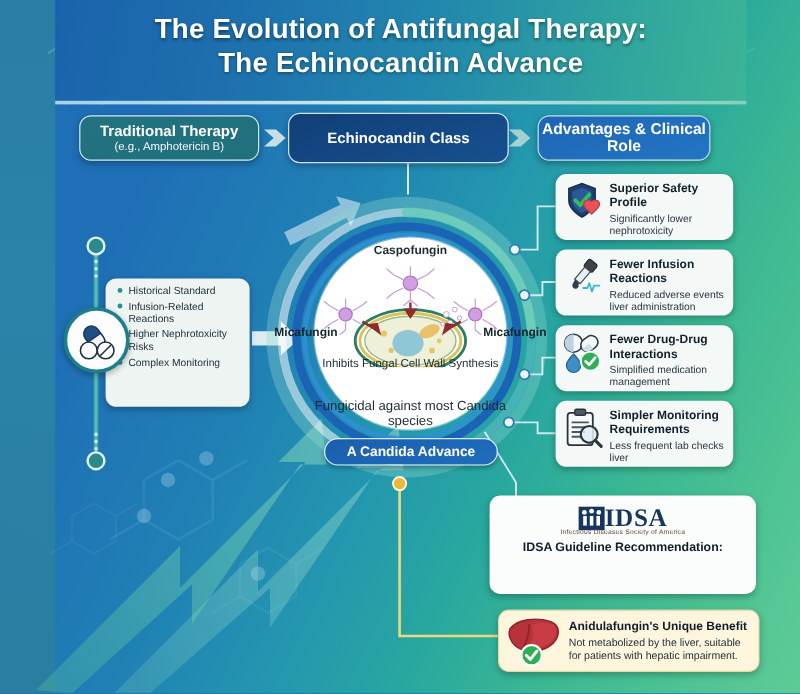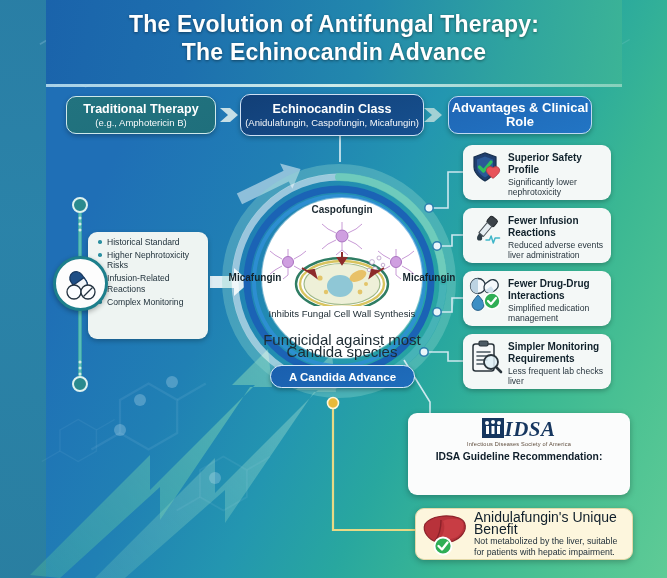--- a/index.html
+++ b/index.html
@@ -113,22 +113,22 @@
     position:absolute; left:40px; top:36px; width:160px; height:160px;
     border-radius:50%; background:#ffffff;
     box-shadow:0 0 0 1px rgba(255,255,255,.4);
   }
   .c-text{ position:absolute; width:160px; left:40px; text-align:center; color:#1d2b33;}
   #c-caspo{ top:42px; font-size:10px; font-weight:bold; }
   #c-mica-l{ position:absolute; left:-6px; top:110px; width:78px; text-align:center;
              font-size:10px; font-weight:bold; color:#14242c; }
   #c-mica-r{ position:absolute; left:168px; top:110px; width:78px; text-align:center;
              font-size:10px; font-weight:bold; color:#14242c; }
-  #c-l1{ top:146px; font-size:9.6px; line-height:11.5px; }
-  #c-l2{ top:172px; font-size:15px; line-height:11.5px; }
+  #c-l1{ top:136px; font-size:9.6px; line-height:11.5px; }
+  #c-l2{ top:172px; font-size:11px; line-height:11.5px; }
 
   #clinical-badge{
     position:absolute; left:48px; top:203px; width:145px; height:23px;
     background:linear-gradient(160deg,#1a5fae,#1f6dbb);
     border:1.5px solid #d6e7f8; border-radius:12px;
     color:#fff; font-size:11.5px; font-weight:bold;
     display:flex; align-items:center; justify-content:center;
     box-shadow:0 2px 4px rgba(0,0,0,.3);
   }
 
@@ -148,36 +148,36 @@
   #bcard-1{ top:208px; height:55px; }
   #bcard-2{ top:271px; height:55px; }
   #bcard-3{ top:334px; height:55px; }
 
   
   #idsa-card{
     position:absolute; left:408px; top:413px; width:222px; height:82px;
     background:#fbfcfc; border-radius:9px; box-shadow:0 2px 6px rgba(0,0,0,.28);
     padding:5px 8px; text-align:center;
   }
-  #idsa-logo-row{ display:flex; align-items:flex-start; justify-content:center; gap:0; height:24px;font-style:italic;}
+  #idsa-logo-row{ display:flex; align-items:flex-end; justify-content:center; gap:0; height:24px;}
   #idsa-word{ font-family:"Liberation Serif", serif; font-size:21px; font-weight:bold;
               color:#16365f; letter-spacing:.5px; line-height:22px;}
   #idsa-sub{ font-size:5.6px; color:#5c4a3a; letter-spacing:.2px; margin-top:-1px;}
   #idsa-t{ font-size:10.3px; font-weight:bold; color:#101f2b; margin-top:4px; line-height:12px;}
   #idsa-s{ font-size:9.3px; color:#22313b; line-height:11px; margin-top:1px;}
 
   
   #anidu-card{
     position:absolute; left:415px; top:508px; width:218px; height:52px;
     background:#fdf6dd; border:1.4px solid #e3d9a8; border-radius:9px;
     box-shadow:0 2px 6px rgba(0,0,0,.25);
     display:flex; align-items:center; gap:5px; padding:4px 7px 4px 5px;
   }
   #anidu-card .an-body{ flex:1 1 auto; }
-  #anidu-t{ font-size:14px; font-weight:normal; color:#101f2b; line-height:12px;}
+  #anidu-t{ font-size:10px; font-weight:bold; color:#101f2b; line-height:12px;}
   #anidu-s{ font-size:8.8px; color:#22313b; line-height:10.4px; margin-top:1px;}
 </style>
 </head>
 <body>
 
 <div id="stage">
 
   <svg class="bg-svg" viewBox="0 0 667 578">
     <defs>
       <linearGradient id="arrG" x1="0" y1="1" x2="1" y2="0">
@@ -301,36 +301,35 @@
     <div class="fb-t">Traditional Therapy</div>
     <div class="fb-s">(e.g., Amphotericin B)</div>
   </div>
 
   <svg class="arrow-chev" style="left:218px; top:104px;" width="22" height="22" viewBox="0 0 22 22">
     <path d="M2,4 L12,4 L20,11 L12,18 L2,18 L10,11 Z" fill="#e4f1ee" fill-opacity=".85"></path>
   </svg>
 
   <div class="flowbox" id="box-echino">
     <div class="fb-t">Echinocandin Class</div>
-    <div class="fb-s">(Anidulafungin, Caspofungin, Micafungin)</div>
   </div>
 
   <svg class="arrow-chev" style="left:422px; top:104px;" width="22" height="22" viewBox="0 0 22 22">
     <path d="M2,4 L12,4 L20,11 L12,18 L2,18 L10,11 Z" fill="#cfe4e0" fill-opacity=".75"></path>
   </svg>
 
   <div class="flowbox" id="box-advantages">
     <div class="fb-t">Advantages &amp; Clinical Role</div>
   </div>
 
   <div id="left-card">
     <ul>
       <li>Historical Standard</li>
+      <li>Infusion-Related Reactions</li>
       <li>Higher Nephrotoxicity Risks</li>
-      <li>Infusion-Related Reactions</li>
       <li>Complex Monitoring</li>
     </ul>
   </div>
 
   <div class="pill-badge">
     <svg width="36" height="36" viewBox="0 0 36 36">
       <g transform="rotate(-35 18 18)">
         <rect x="11" y="4" width="13" height="21" rx="6.5" fill="#1f4f86" stroke="#17385f" stroke-width="1.2"></rect>
         <path d="M11,14.5 h13 v4 a6.5,6.5 0 0 1 -6.5,6.5 a6.5,6.5 0 0 1 -6.5,-6.5 Z" fill="#f2f6fa" stroke="#17385f" stroke-width="1.2"></path>
       </g>

